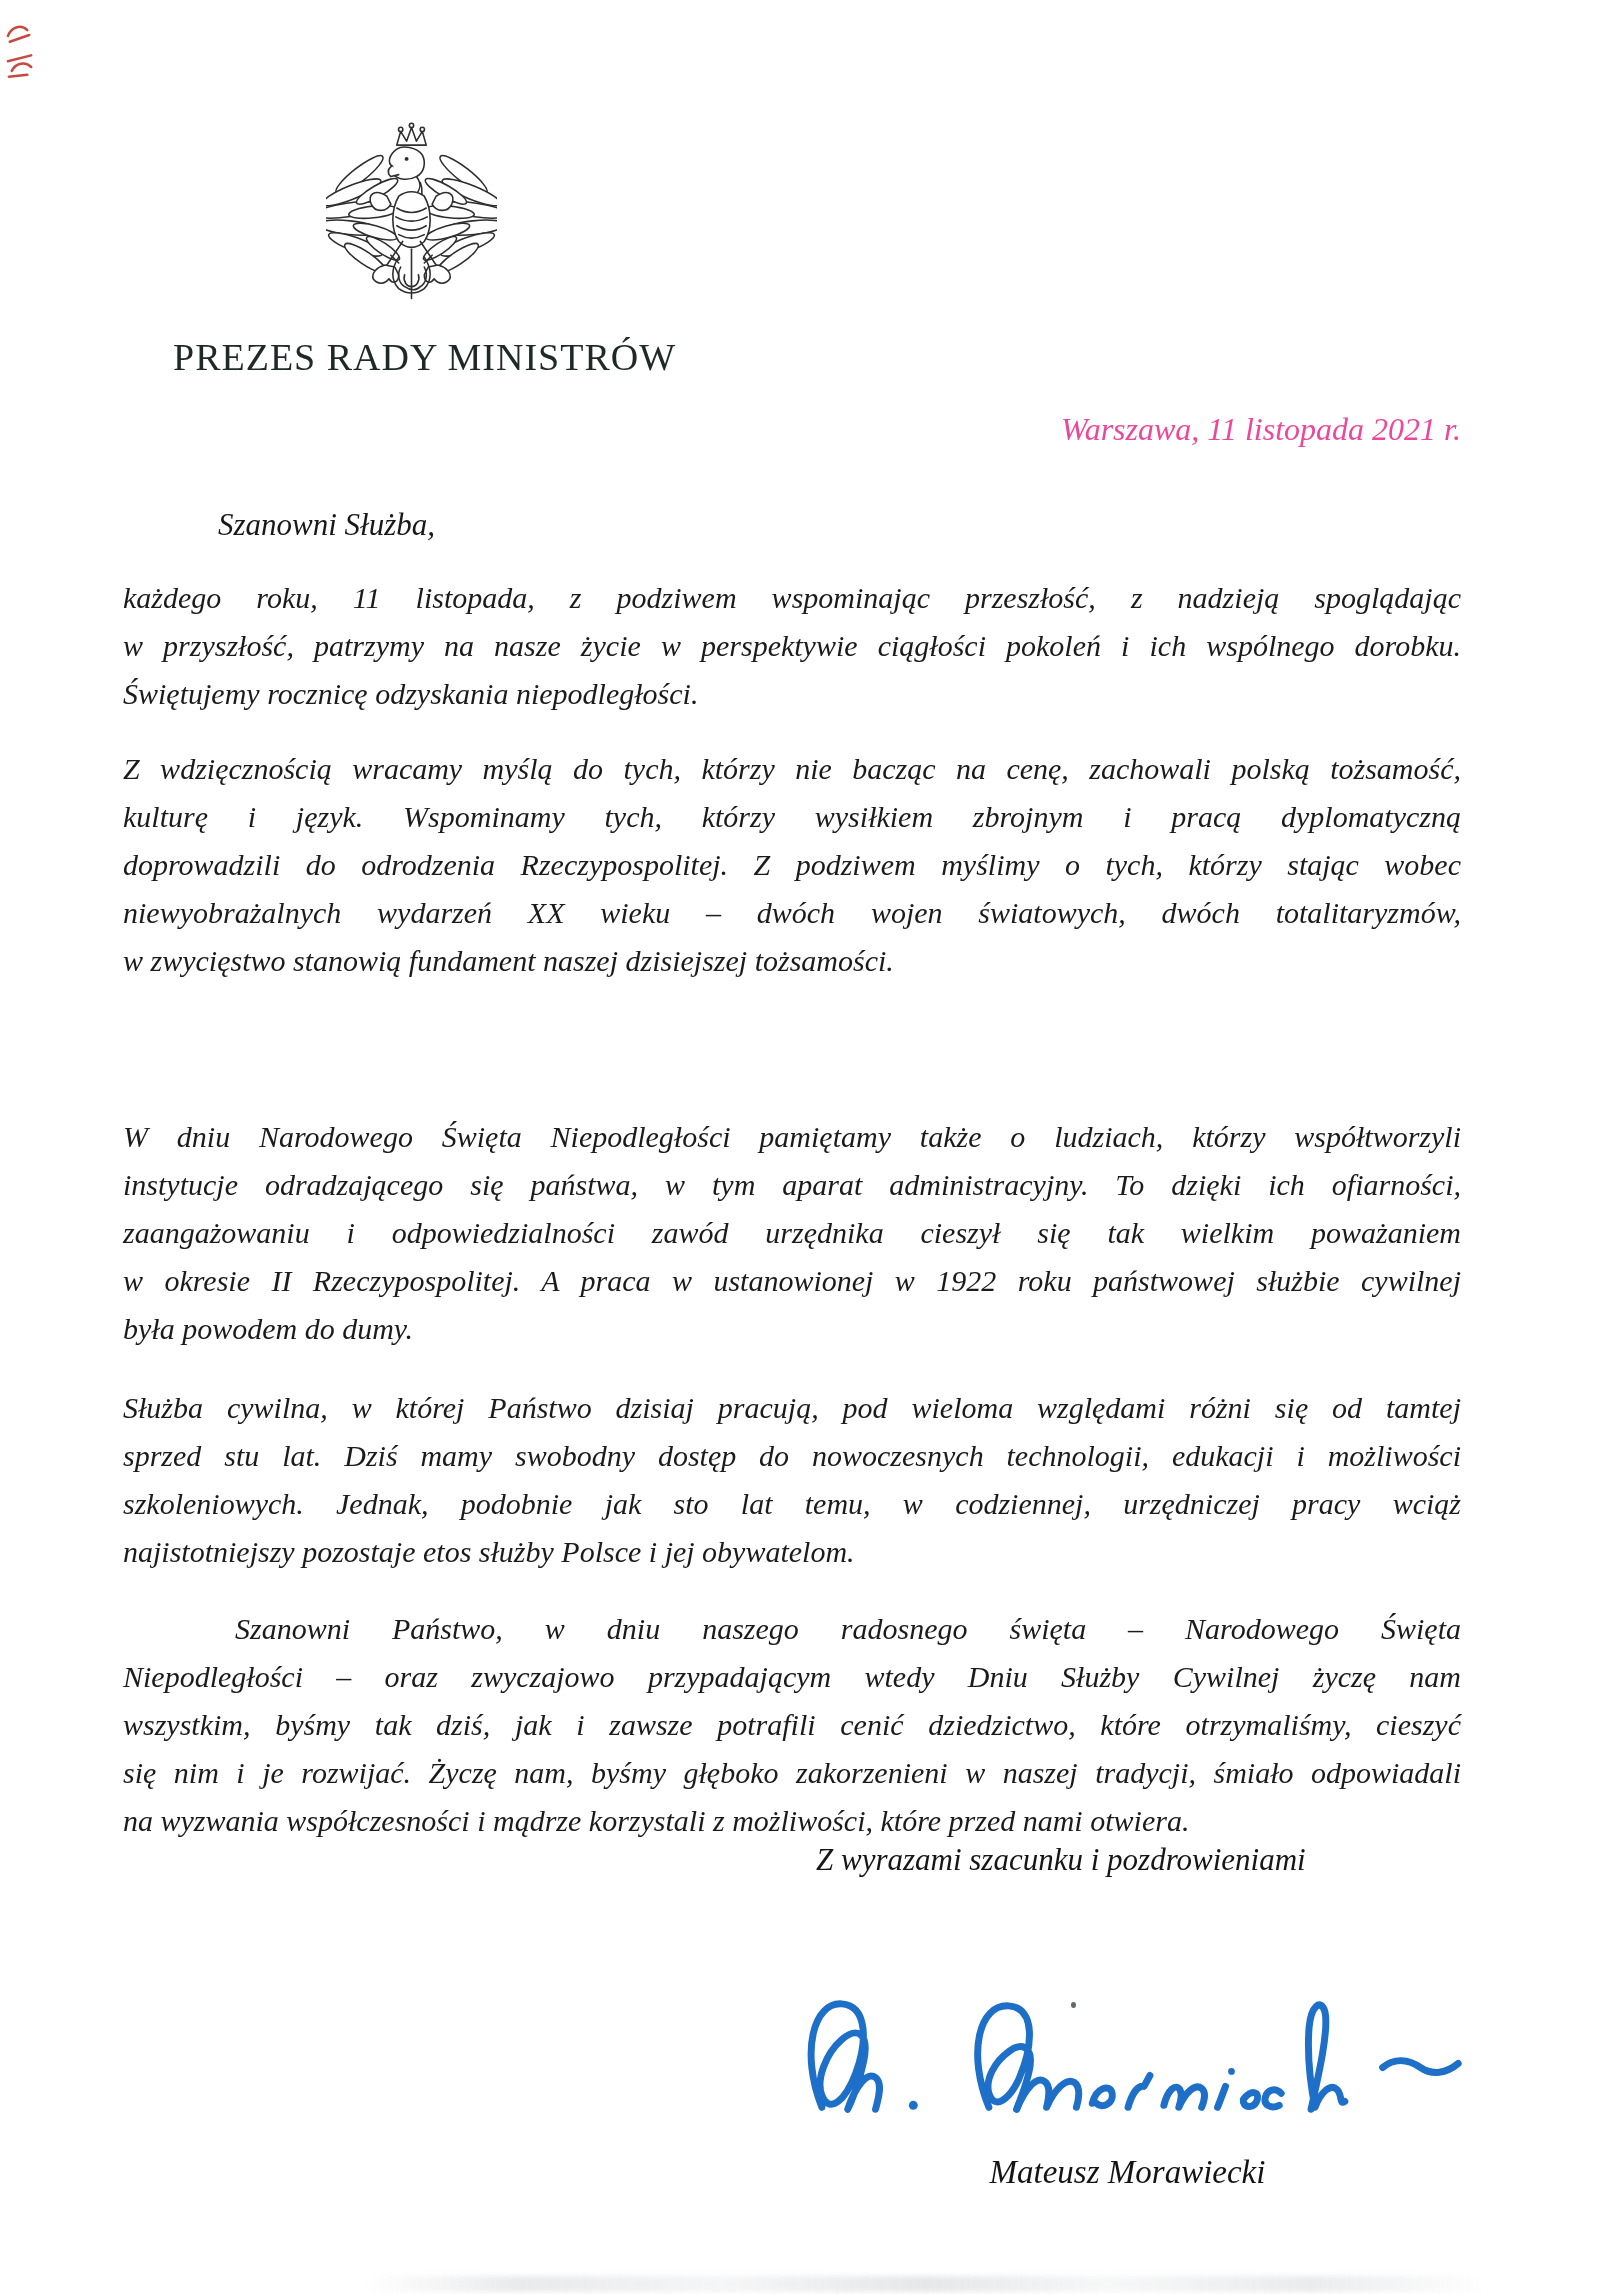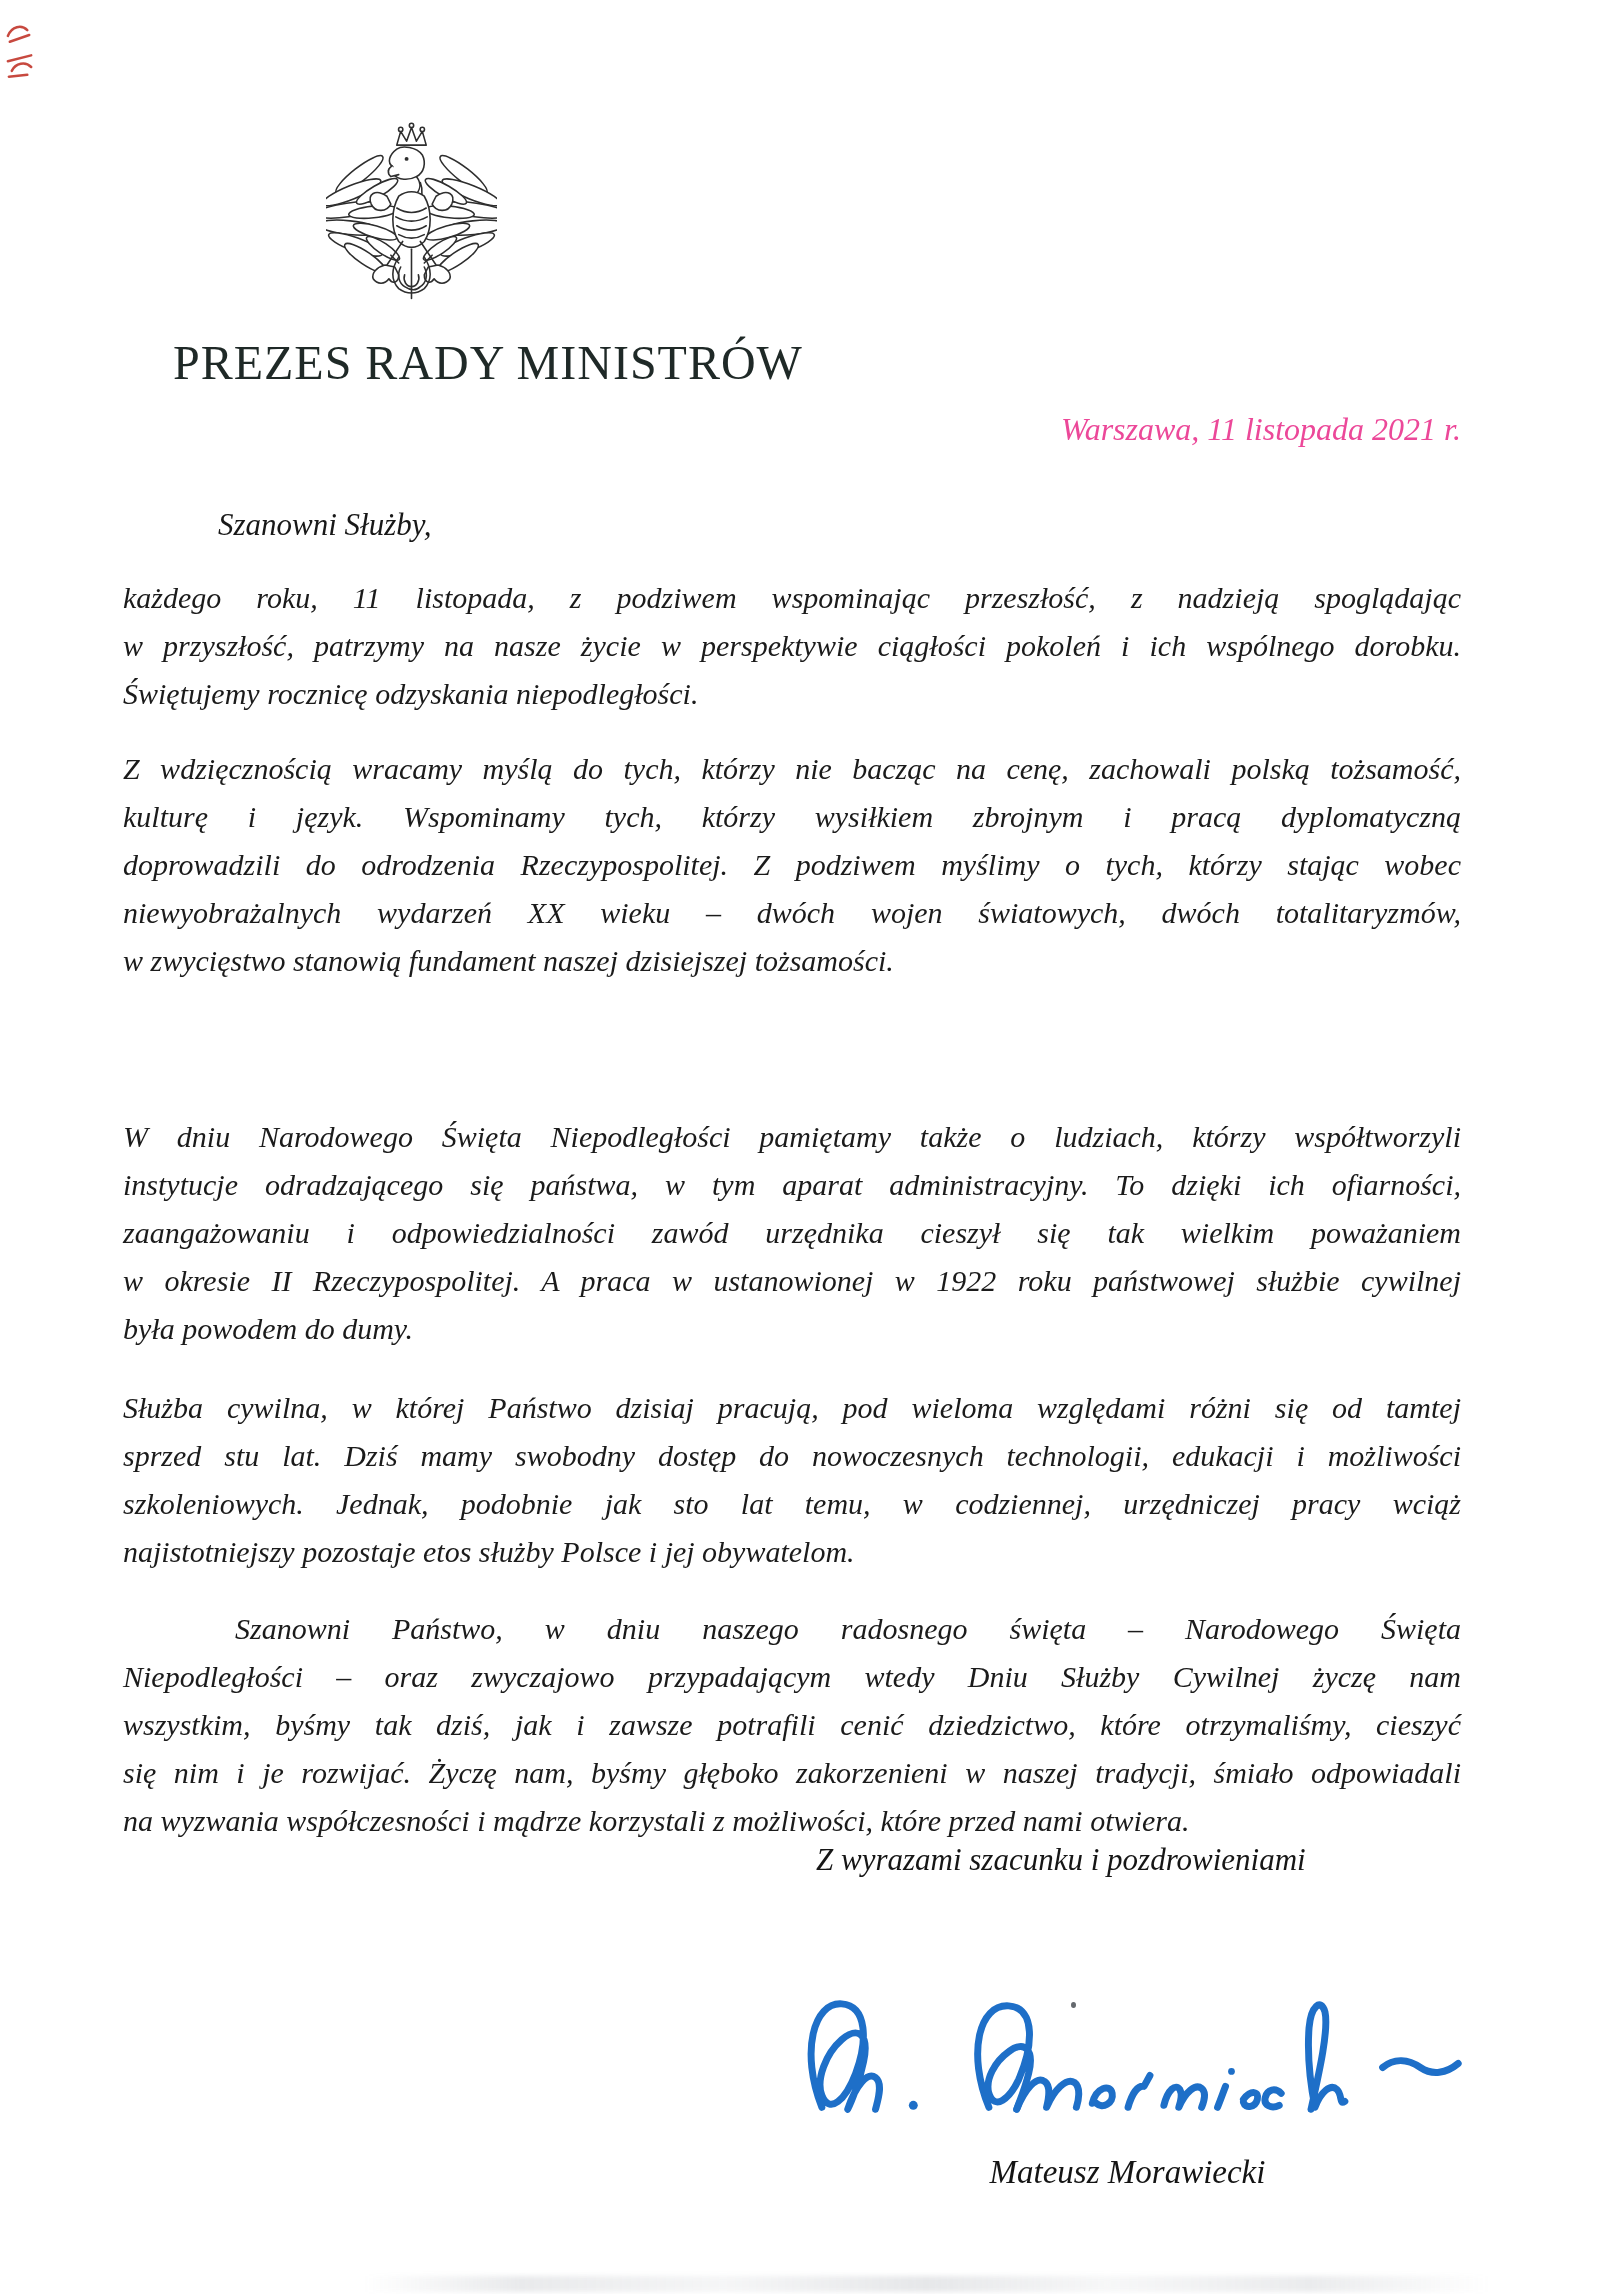--- a/index.html
+++ b/index.html
@@ -9,21 +9,21 @@
     margin:0 auto;
     background:#ffffff;
     overflow:hidden;
     font-family:"Liberation Serif", serif;
   }
   
   .emblem{position:absolute;left:326px;top:119px;width:171px;height:182px;}
   .title{
     position:absolute;left:173px;top:335px;width:686px;
     font-family:"Liberation Serif", serif;
-    font-size:48px;letter-spacing:1px;color:#1f2927;white-space:nowrap;
+    font-size:38px;letter-spacing:1px;color:#1f2927;white-space:nowrap;
   }
   .dateline{
     position:absolute;right:137px;top:410px;
     font:italic 32px/39px "Liberation Serif", serif;color:#ec4899;white-space:nowrap;
   }
   .salutation{
     position:absolute;left:218px;top:504px;
     font:italic 31px/41px "Liberation Serif", serif;color:#181818;white-space:nowrap;
   }
   
@@ -115,21 +115,21 @@
       <path d="M76,150 C72,158 74,166 80,170 C86,174 92,174 96,170 C102,166 104,158 100,150" fill="none"></path>
       <path d="M80,158 C78,164 82,170 87,170 C92,170 96,164 94,158" fill="none"></path>
       <path d="M87,132 L87,182" fill="none"></path>
     </g>
   </svg>
 
   <div class="title">PREZES RADY MINISTRÓW</div>
 
   <div class="dateline">Warszawa, 11 listopada 2021 r.</div>
 
-  <div class="salutation">Szanowni Służby,</div>
+  <div class="salutation">Szanowni Służba,</div>
 
   <div class="p p1">
     <div class="bl jl">każdego roku, 11 listopada, z podziwem wspominając przeszłość, z nadzieją spoglądając</div>
     <div class="bl jl">w przyszłość, patrzymy na nasze życie w perspektywie ciągłości pokoleń i ich wspólnego dorobku.</div>
     <div class="bl ll">Świętujemy rocznicę odzyskania niepodległości.</div>
   </div>
 
   <div class="p p2">
     <div class="bl jl">Z wdzięcznością wracamy myślą do tych, którzy nie bacząc na cenę, zachowali polską tożsamość,</div>
     <div class="bl jl">kulturę i język. Wspominamy tych, którzy wysiłkiem zbrojnym i pracą dyplomatyczną</div>

